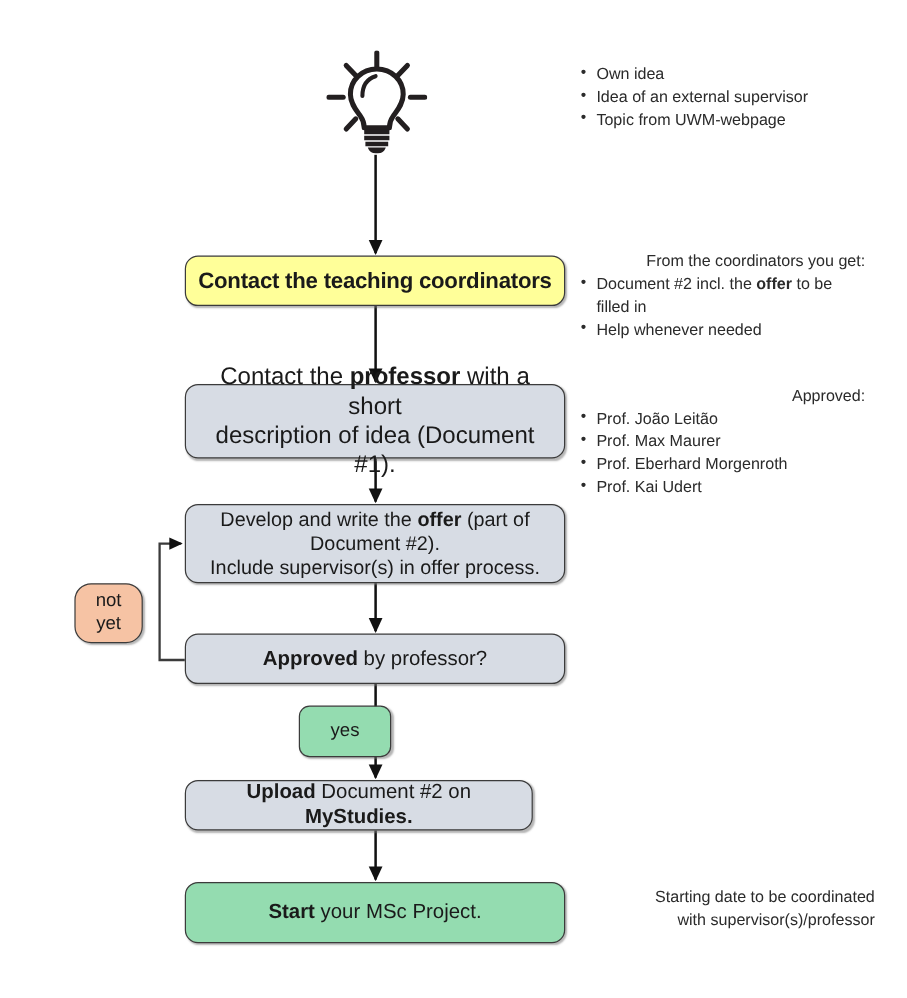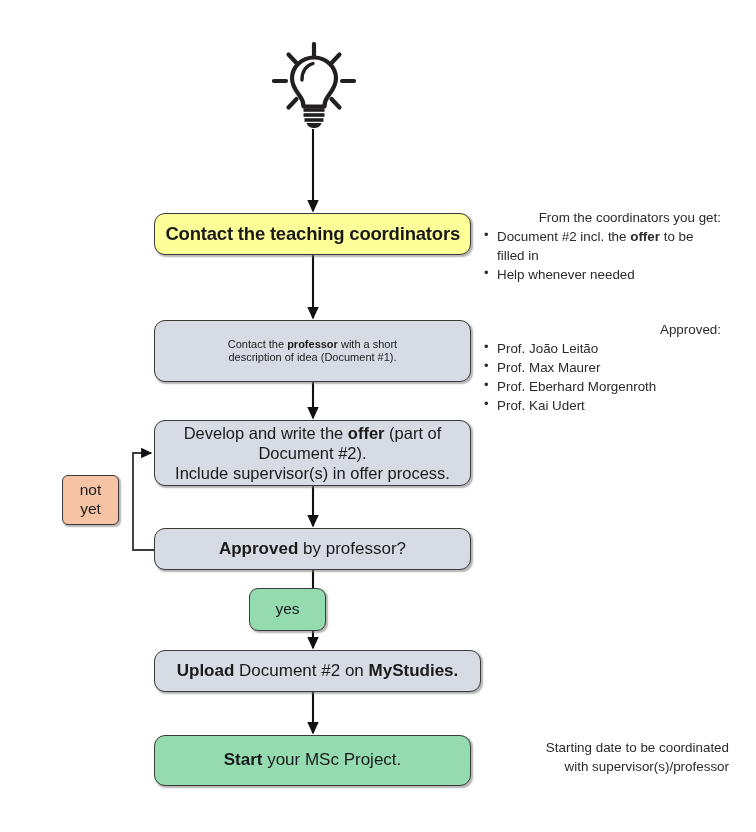--- a/index.html
+++ b/index.html
@@ -35,54 +35,54 @@
     align-items: center;
     justify-content: center;
     text-align: center;
     line-height: 1.22;
     box-shadow: 1.5px 1.5px 1.5px rgba(120,120,120,0.55);
   }
   .node-inner {
     padding: 0 10px;
     width: 100%;
   }
-  .n-yellow { background: #ffff99; text-align: right; }
+  .n-yellow { background: #ffff99; }
   .n-gray   { background: #d7dce4; }
   .n-green  { background: #94dcb0; }
   .n-peach  { background: #f6c3a4; }
 
   .b { font-weight: bold; }
 
   
   #box-contact-coordinators {
     left: 154px; top: 213px; width: 317px; height: 42px;
     font-size: 18.5px; font-weight: bold; letter-spacing: -0.2px;
   }
   #box-contact-professor {
     left: 154px; top: 320px; width: 317px; height: 62px;
-    font-size: 11px;
+    font-size: 20px;
   }
   #box-develop-offer {
     left: 154px; top: 420px; width: 317px; height: 66px;
     font-size: 16.5px;
   }
   #box-not-yet {
-    left: 62px; top: 475px; width: 57px; height: 50px;
-    font-size: 15.5px; border-radius: 6px;
+    left: 62px; top: 486px; width: 57px; height: 50px;
+    font-size: 15.5px; border-radius: 14px;
   }
   #box-approved {
     left: 154px; top: 528px; width: 317px; height: 42px;
     font-size: 17px;
   }
   #box-yes {
     left: 249px; top: 588px; width: 77px; height: 43px;
     font-size: 15.5px; border-radius: 9px;
   }
   #box-upload {
-    left: 154px; top: 650px; width: 327px; height: 42px;
+    left: 154px; top: 650px; width: 290px; height: 42px;
     font-size: 17px;
   }
   #box-start {
     left: 154px; top: 735px; width: 317px; height: 51px;
     font-size: 17px;
   }
 
   
   .annot {
     position: absolute;
@@ -205,20 +205,27 @@
       <span class="b">Upload</span><span> Document #2 on </span><span class="b">MyStudies.</span>
     </div>
   </div>
 
   <div id="box-start" class="node n-green">
     <div class="node-inner">
       <span class="b">Start</span><span> your MSc Project.</span>
     </div>
   </div>
 
+  <div id="annot-idea-sources" class="annot">
+    <ul>
+      <li>Own idea</li>
+      <li>Idea of an external supervisor</li>
+      <li>Topic from UWM-webpage</li>
+    </ul>
+  </div>
 
   <div id="annot-coordinators" class="annot">
     <span class="lead">From the coordinators you get:</span>
     <ul>
       <li><span>Document #2 incl. the </span><span class="b">offer</span><span> to be filled in</span></li>
       <li>Help whenever needed</li>
     </ul>
   </div>
 
   <div id="annot-professors" class="annot">

